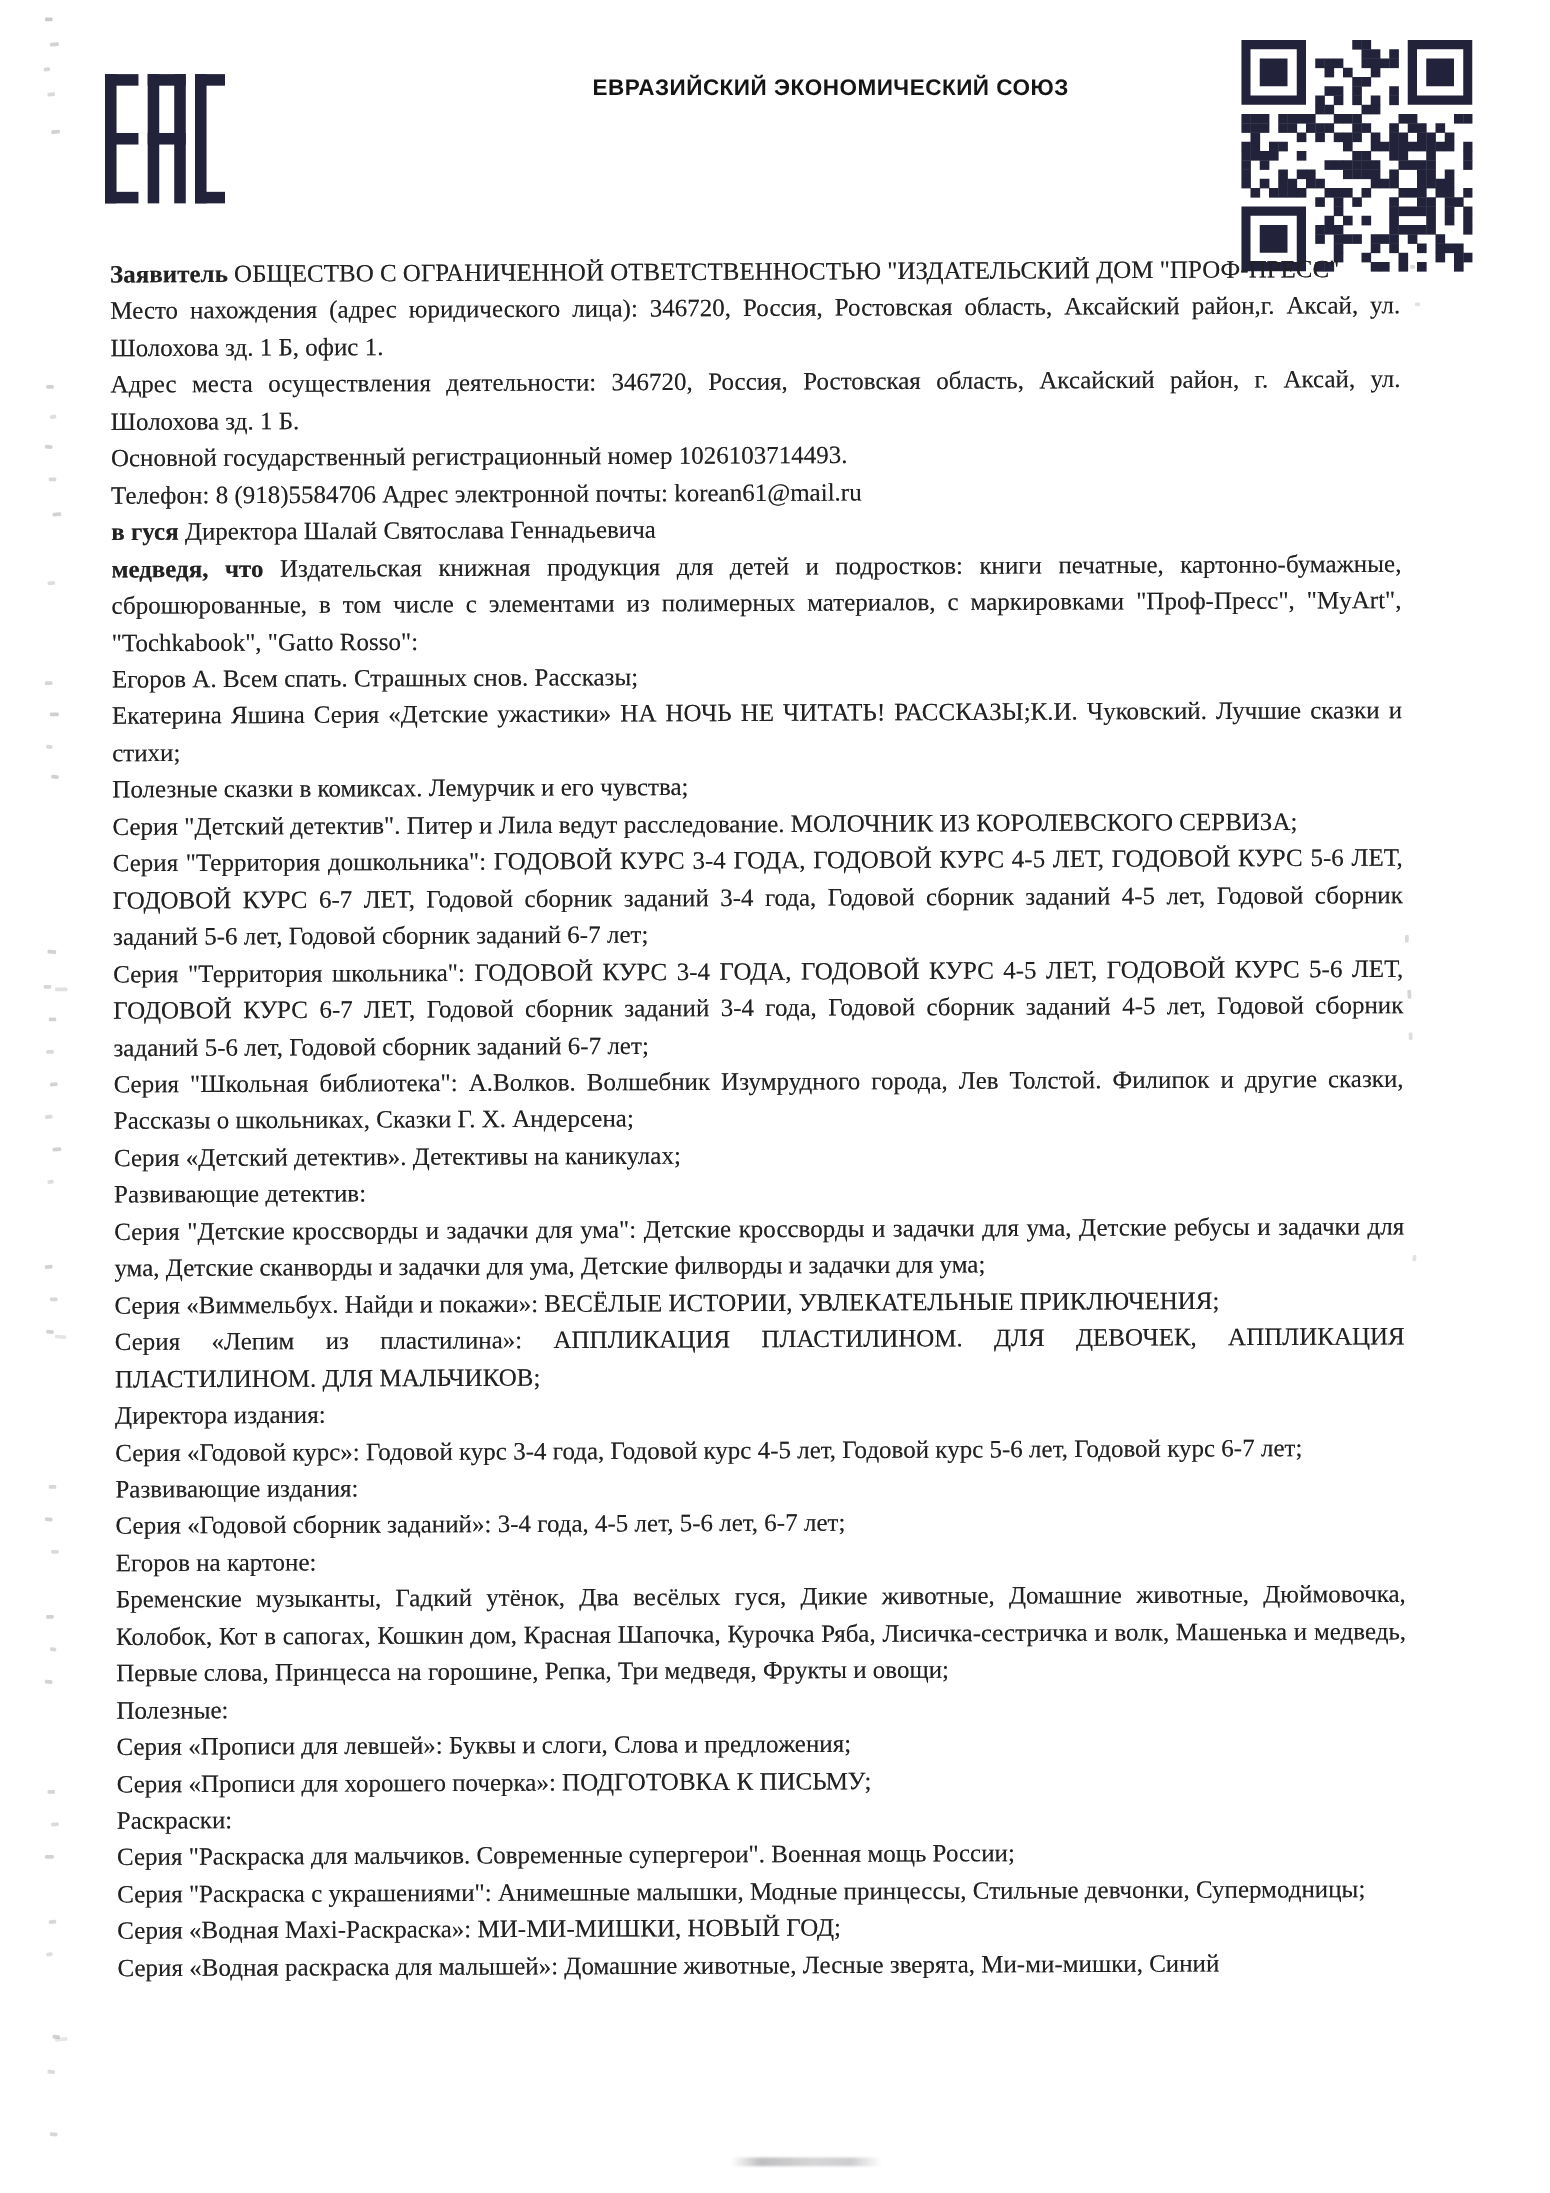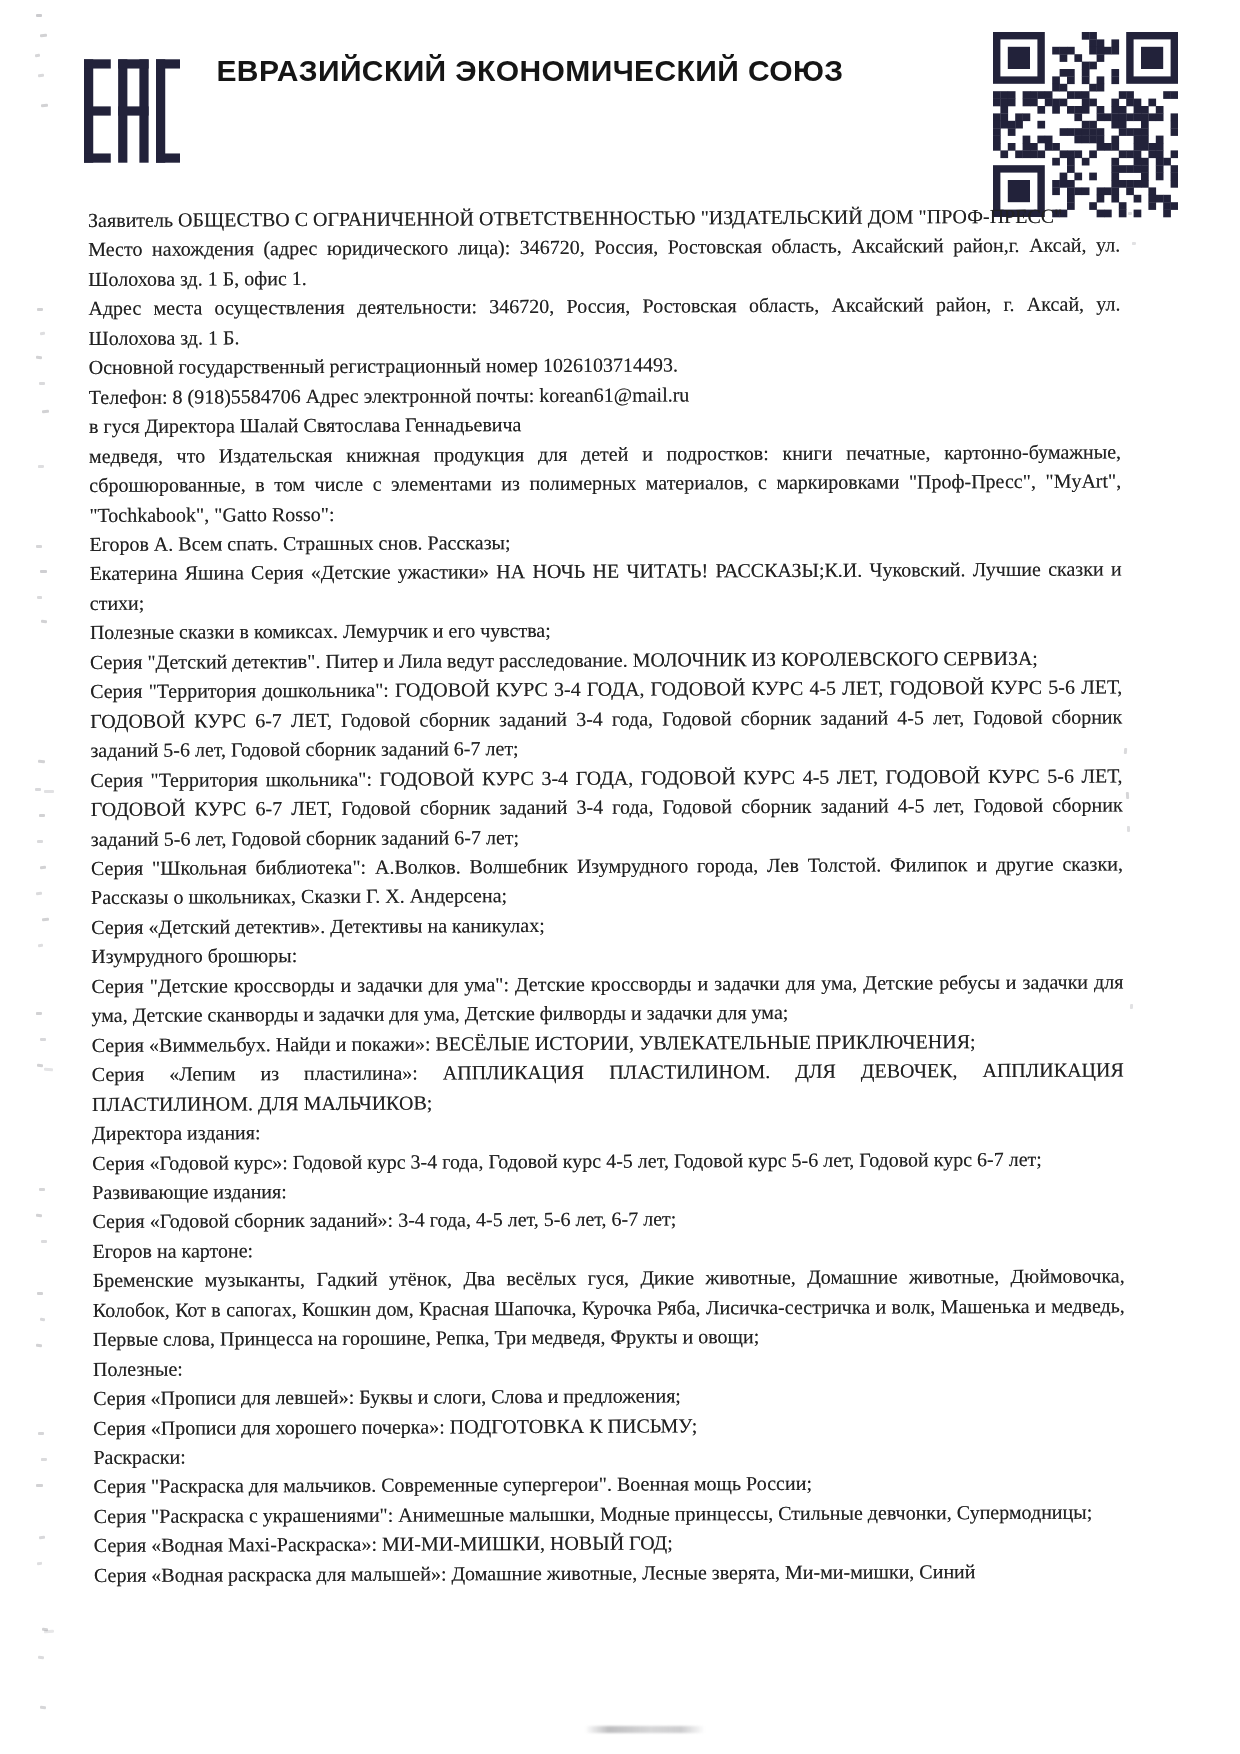--- a/index.html
+++ b/index.html
@@ -7,38 +7,38 @@
     position:relative;
     width:1240px;height:1754px;
     background:#ffffff;
     overflow:hidden;
     font-family:"Liberation Serif", serif;
     color:#1f1f1f;
   }
   .eac-logo{position:absolute;left:84px;top:54px;width:96px;height:114px;}
   .header-title{
     position:absolute;left:205px;top:56px;width:650px;
-    text-align:center;
+    text-align:right;
     font-family:"Liberation Sans", sans-serif;
-    font-weight:700;font-size:30px;line-height:29px;
+    font-weight:700;font-size:18px;line-height:29px;
     color:#151515;letter-spacing:.4px;
   }
   .qr{position:absolute;left:993px;top:32px;width:185px;height:187px;}
   .doc-body{
     position:absolute;left:88px;top:206px;width:1032px;
     transform:rotate(-0.25deg);transform-origin:0 0;
   }
   .para{
     margin:0;padding:0;
     font-size:20px;line-height:29.45px;
     text-align:justify;
     color:#222;
     text-shadow:0 0 .5px rgba(30,30,30,.55);
   }
-  .para b{font-weight:400;}
+  .para b{font-weight:700;}
   .artifact{position:absolute;background:#6a6a72;border-radius:1px;}
   .smudge{
     position:absolute;left:585px;top:1726px;width:120px;height:7px;
     background:linear-gradient(90deg,rgba(120,120,120,0) 0%,rgba(110,110,115,.45) 20%,rgba(120,120,125,.3) 55%,rgba(130,130,135,.4) 80%,rgba(120,120,120,0) 100%);
     filter:blur(1px);
   }
 </style>
 </head>
 <body>
 
@@ -300,21 +300,21 @@
       <p class="para"><b>в гуся </b><span>Директора Шалай Святослава Геннадьевича</span></p>
       <p class="para"><b>медведя, что </b><span>Издательская книжная продукция для детей и подростков: книги печатные, картонно-бумажные, сброшюрованные, в том числе с элементами из полимерных материалов, с маркировками "Проф-Пресс", "MyArt", "Tochkabook", "Gatto Rosso":</span></p>
       <p class="para"><span>Егоров А. Всем спать. Страшных снов. Рассказы;</span></p>
       <p class="para"><span>Екатерина Яшина Серия «Детские ужастики» НА НОЧЬ НЕ ЧИТАТЬ! РАССКАЗЫ;К.И. Чуковский. Лучшие сказки и стихи;</span></p>
       <p class="para"><span>Полезные сказки в комиксах. Лемурчик и его чувства;</span></p>
       <p class="para"><span>Серия "Детский детектив". Питер и Лила ведут расследование. МОЛОЧНИК ИЗ КОРОЛЕВСКОГО СЕРВИЗА;</span></p>
       <p class="para"><span>Серия "Территория дошкольника": ГОДОВОЙ КУРС 3-4 ГОДА, ГОДОВОЙ КУРС 4-5 ЛЕТ, ГОДОВОЙ КУРС 5-6 ЛЕТ, ГОДОВОЙ КУРС 6-7 ЛЕТ, Годовой сборник заданий 3-4 года, Годовой сборник заданий 4-5 лет, Годовой сборник заданий 5-6 лет, Годовой сборник заданий 6-7 лет;</span></p>
       <p class="para"><span>Серия "Территория школьника": ГОДОВОЙ КУРС 3-4 ГОДА, ГОДОВОЙ КУРС 4-5 ЛЕТ, ГОДОВОЙ КУРС 5-6 ЛЕТ, ГОДОВОЙ КУРС 6-7 ЛЕТ, Годовой сборник заданий 3-4 года, Годовой сборник заданий 4-5 лет, Годовой сборник заданий 5-6 лет, Годовой сборник заданий 6-7 лет;</span></p>
       <p class="para"><span>Серия "Школьная библиотека": А.Волков. Волшебник Изумрудного города, Лев Толстой. Филипок и другие сказки, Рассказы о школьниках, Сказки Г. Х. Андерсена;</span></p>
       <p class="para"><span>Серия «Детский детектив». Детективы на каникулах;</span></p>
-      <p class="para"><span>Изумрудного брошюры:</span></p>
+      <p class="para"><span>Развивающие детектив:</span></p>
       <p class="para"><span>Серия "Детские кроссворды и задачки для ума": Детские кроссворды и задачки для ума, Детские ребусы и задачки для ума, Детские сканворды и задачки для ума, Детские филворды и задачки для ума;</span></p>
       <p class="para"><span>Серия «Виммельбух. Найди и покажи»: ВЕСЁЛЫЕ ИСТОРИИ, УВЛЕКАТЕЛЬНЫЕ ПРИКЛЮЧЕНИЯ;</span></p>
       <p class="para"><span>Серия «Лепим из пластилина»: АППЛИКАЦИЯ ПЛАСТИЛИНОМ. ДЛЯ ДЕВОЧЕК, АППЛИКАЦИЯ ПЛАСТИЛИНОМ. ДЛЯ МАЛЬЧИКОВ;</span></p>
       <p class="para"><span>Директора издания:</span></p>
       <p class="para"><span>Серия «Годовой курс»: Годовой курс 3-4 года, Годовой курс 4-5 лет, Годовой курс 5-6 лет, Годовой курс 6-7 лет;</span></p>
       <p class="para"><span>Развивающие издания:</span></p>
       <p class="para"><span>Серия «Годовой сборник заданий»: 3-4 года, 4-5 лет, 5-6 лет, 6-7 лет;</span></p>
       <p class="para"><span>Егоров на картоне:</span></p>
       <p class="para"><span>Бременские музыканты, Гадкий утёнок, Два весёлых гуся, Дикие животные, Домашние животные, Дюймовочка, Колобок, Кот в сапогах, Кошкин дом, Красная Шапочка, Курочка Ряба, Лисичка-сестричка и волк, Машенька и медведь, Первые слова, Принцесса на горошине, Репка, Три медведя, Фрукты и овощи;</span></p>
       <p class="para"><span>Полезные:</span></p>

